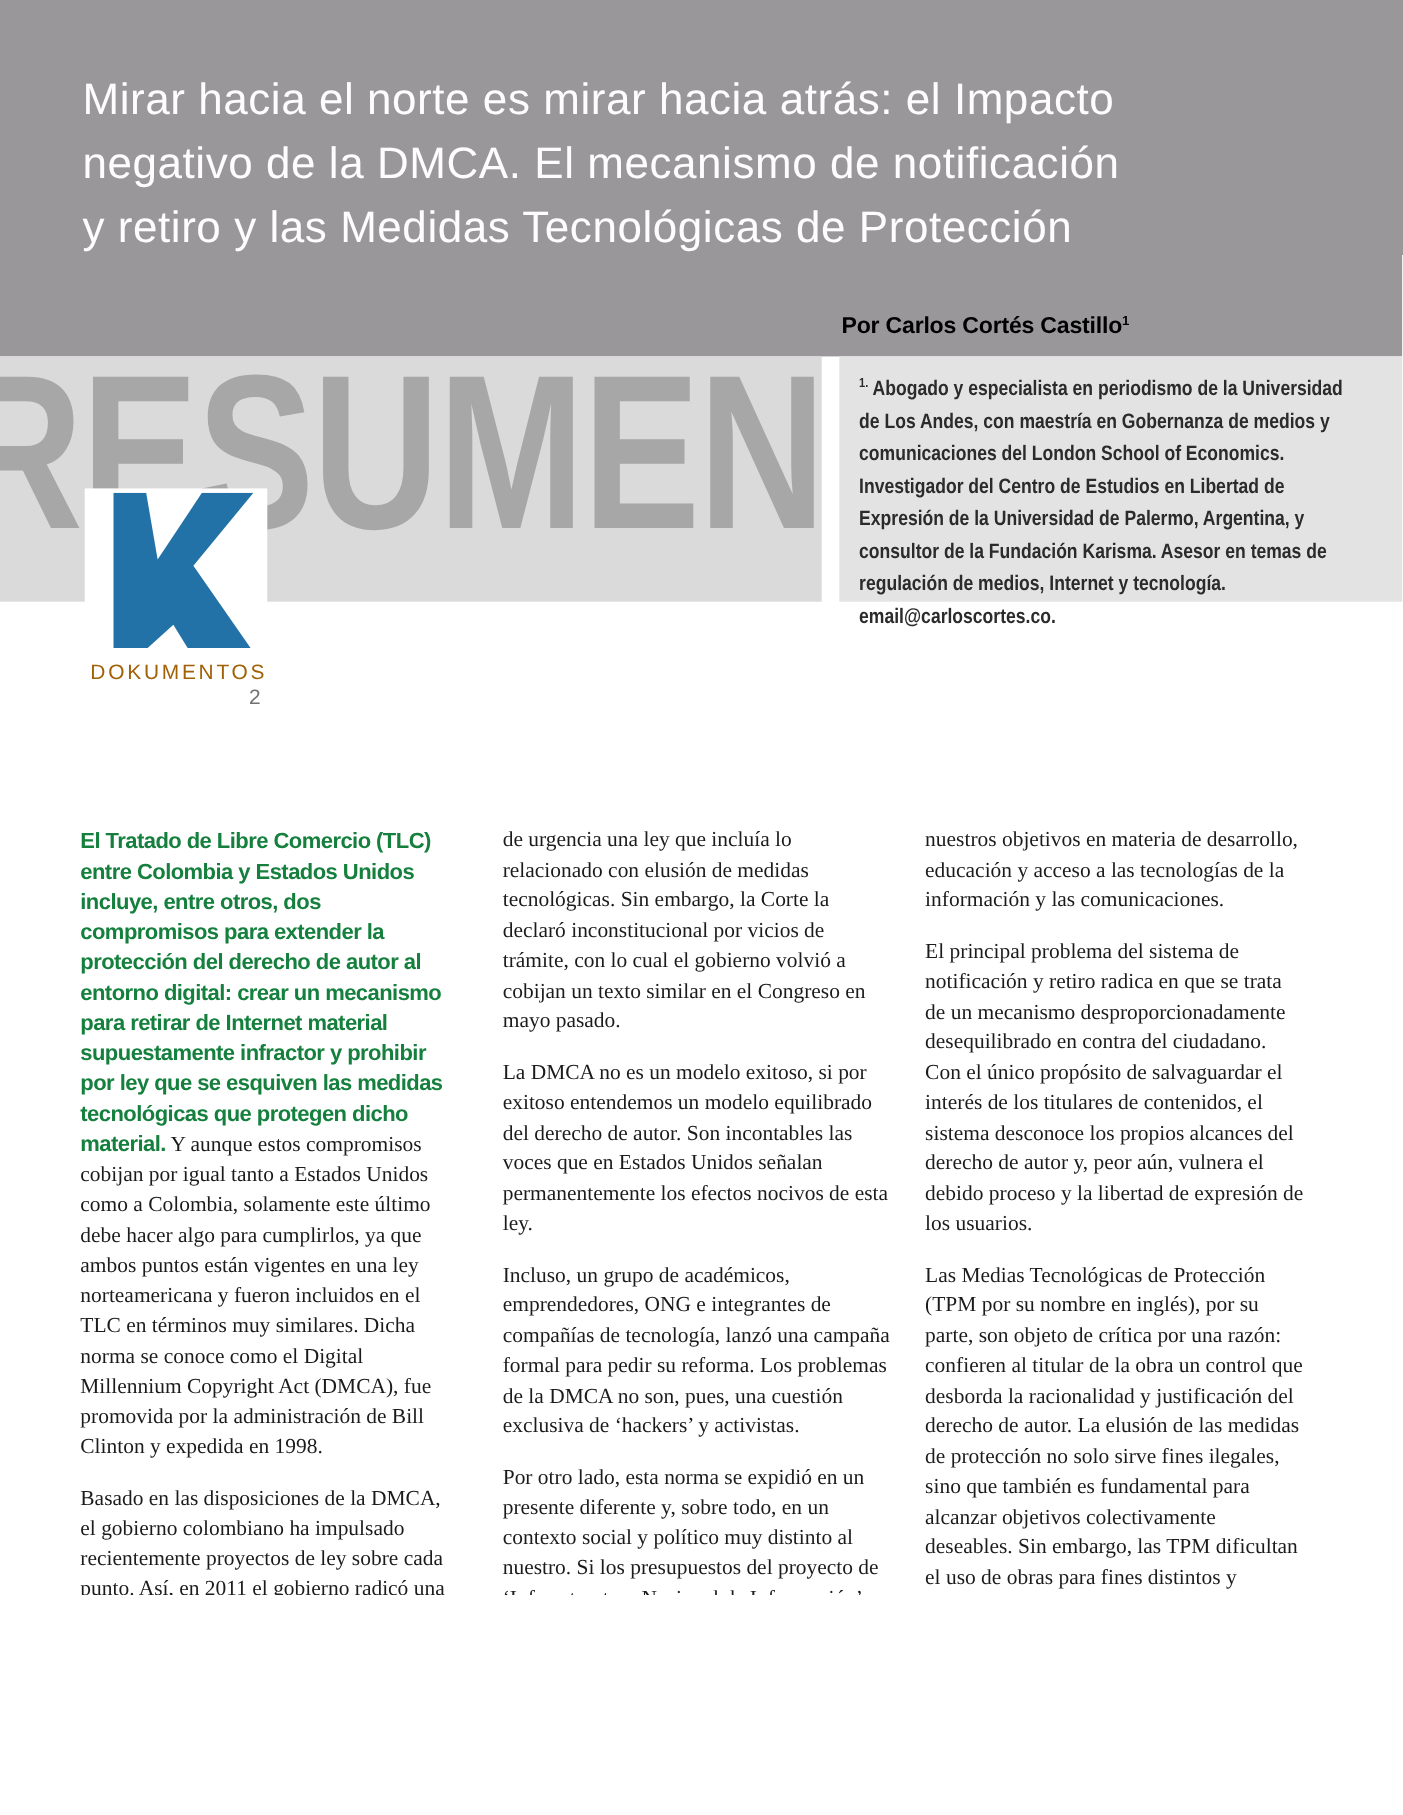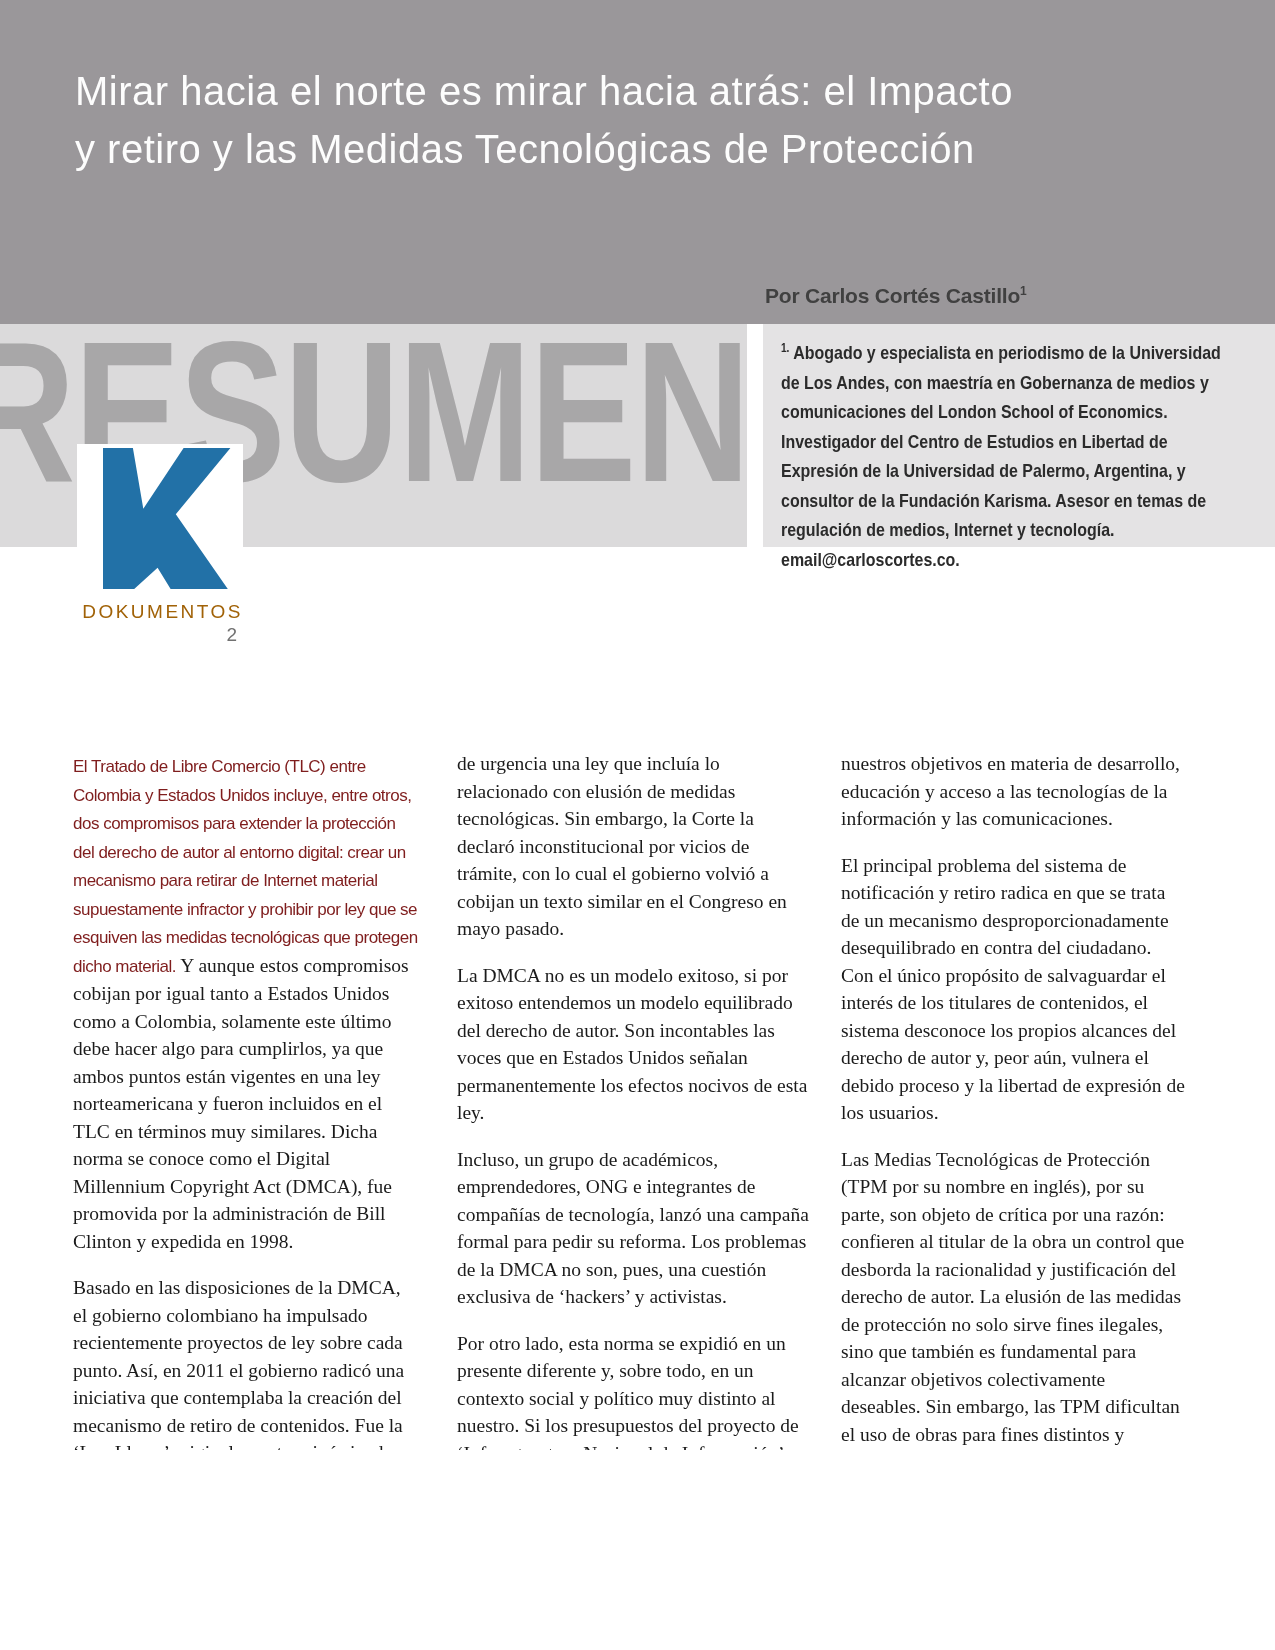--- a/index.html
+++ b/index.html
@@ -13,21 +13,21 @@
   
   .header-band {
     position:absolute; left:0; top:0; width:1275px; height:324px;
     background:#9a979a;
   }
   .title { position:absolute; left:75px; top:62px; color:#fdfdfd; font-weight:300; }
   .title .tline {
     font-size:40px; line-height:58px; white-space:nowrap; letter-spacing:0.5px;
   }
   .byline {
-    position:absolute; left:765px; top:284px; color:#404040;
+    position:absolute; left:765px; top:284px; color:#000000;
     font-weight:700; font-size:21px; letter-spacing:-0.2px;
   }
   .byline sup { font-size:12px; vertical-align:super; }
 
   
   .resumen-band {
     position:absolute; left:0; top:324px; width:747px; height:223px;
     background:#dbdadb;
   }
   .resumen-word {
@@ -69,31 +69,32 @@
     position:absolute; top:750px;
     font-family:"Liberation Serif", serif;
     font-size:19.5px; line-height:27.5px; color:#1b1b1b;
   }
   .col-1 { left:73px;  width:345px; top:752px; }
   .col-2 { left:457px; width:352px; }
   .col-3 { left:841px; width:345px; }
   .col p { margin:0 0 19px 0; }
   .lead-bold {
     font-family:"Liberation Sans", sans-serif;
-    font-weight:400; font-size:17px; letter-spacing:-0.5px; color:#7f1d1d;
+    font-weight:700; font-size:20px; letter-spacing:-0.5px; color:#15803d;
   }
 </style>
 </head>
 <body>
 
 <div class="page">
 
   <div class="header-band">
     <div class="title">
       <div class="tline">Mirar hacia el norte es mirar hacia atrás: el Impacto</div>
+      <div class="tline">negativo de la DMCA. El mecanismo de notificación</div>
       <div class="tline">y retiro y las Medidas Tecnológicas de Protección</div>
     </div>
     <div class="byline"><span>Por Carlos Cortés Castillo</span><sup>1</sup></div>
   </div>
 
   <div class="resumen-band"></div>
   <div class="resumen-word">RESUMEN</div>
 
   <div class="footnote-box">
     <p class="footnote-text"><sup>1.</sup> <span>Abogado y especialista en periodismo de la Universidad de Los Andes, con maestría en Gobernanza de medios y comunicaciones del London School of Economics. Investigador del Centro de Estudios en Libertad de Expresión de la Universidad de Palermo, Argentina, y consultor de la Fundación Karisma. Asesor en temas de regulación de medios, Internet y tecnología. email@carloscortes.co.</span></p>

